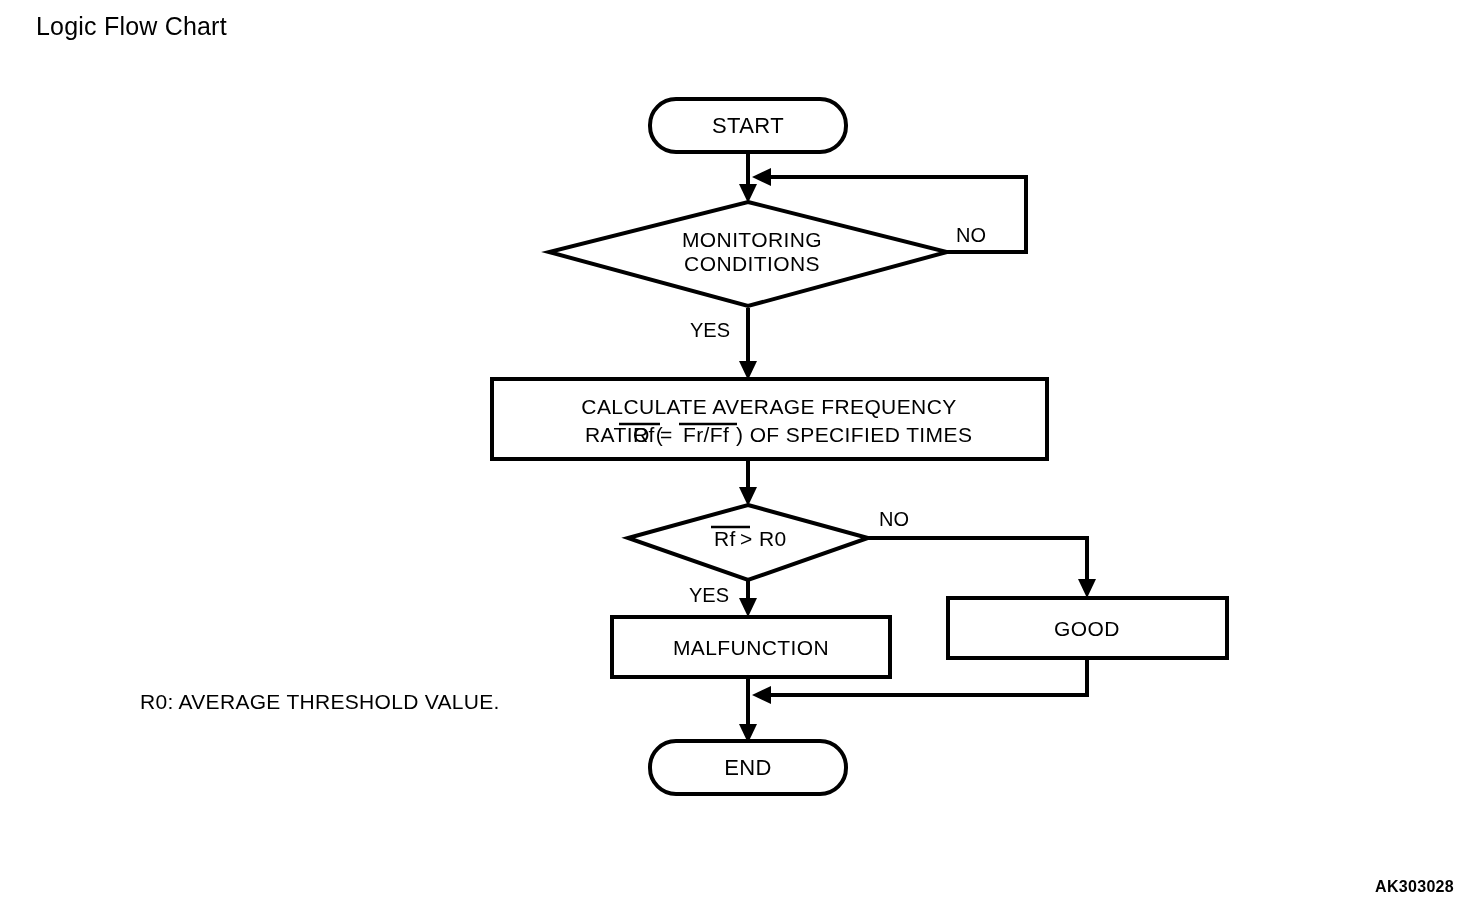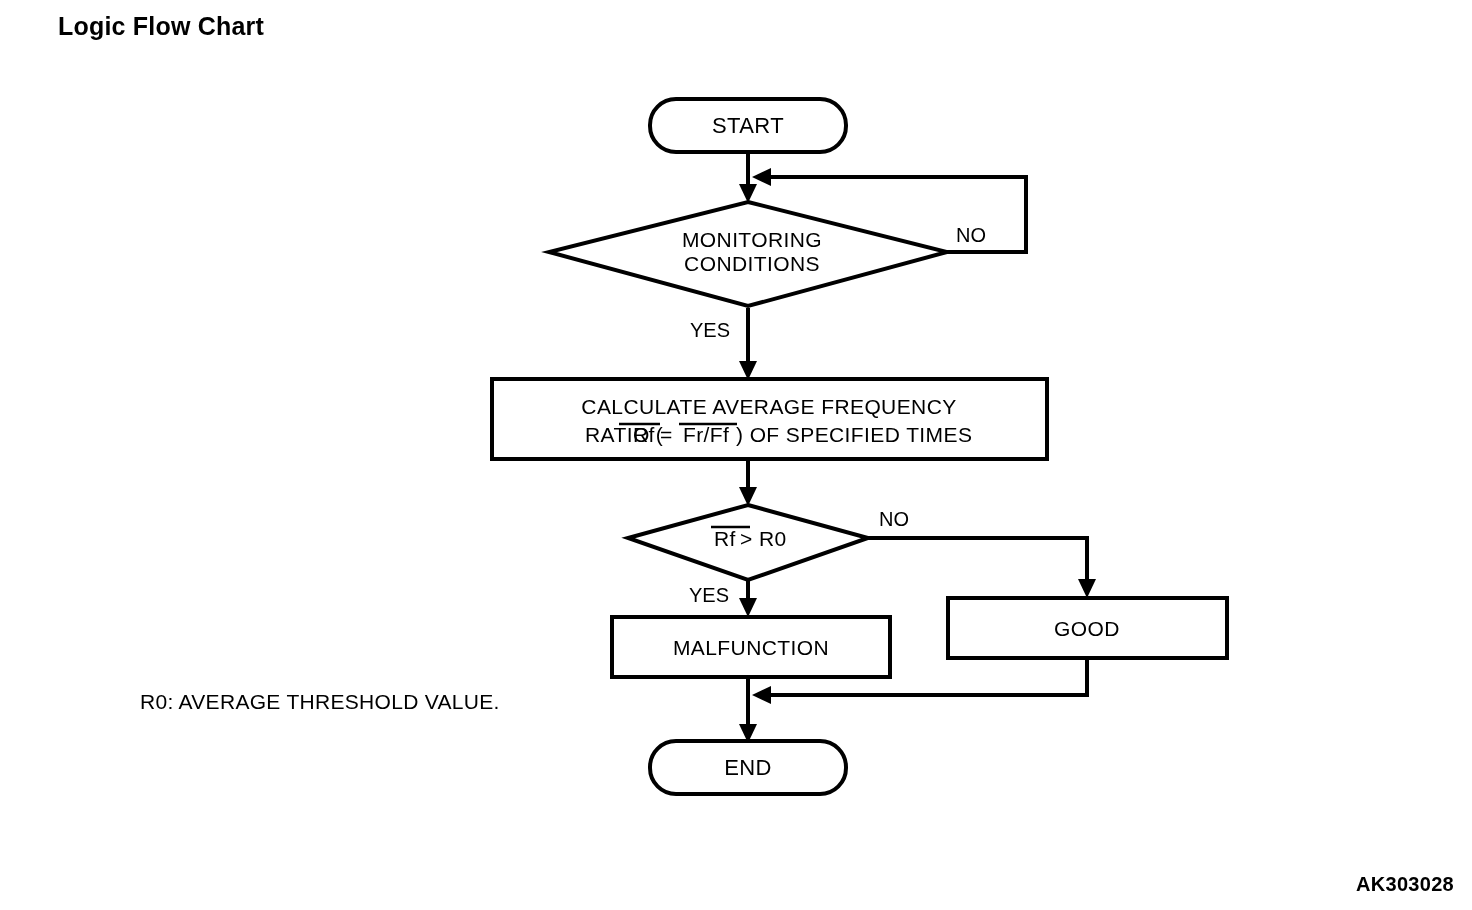--- a/index.html
+++ b/index.html
@@ -13,30 +13,29 @@
     position: relative;
     font-family: "Liberation Sans", sans-serif;
     color: #000000;
     overflow: hidden;
   }
   #page-title {
     position: absolute;
     left: 36px;
     top: 12px;
     font-size: 25px;
-    font-weight: bold;
+    font-weight: normal;
     letter-spacing: 0.2px;
     white-space: nowrap;
-    margin-left: 22px;
   }
   #corner-code {
     position: absolute;
     right: 18px;
     bottom: 14px;
-    font-size: 20px;
+    font-size: 16px;
     font-weight: bold;
     letter-spacing: 0.3px;
     white-space: nowrap;
   }
   #flow-svg {
     position: absolute;
     left: 0;
     top: 0;
     width: 1472px;
     height: 910px;

